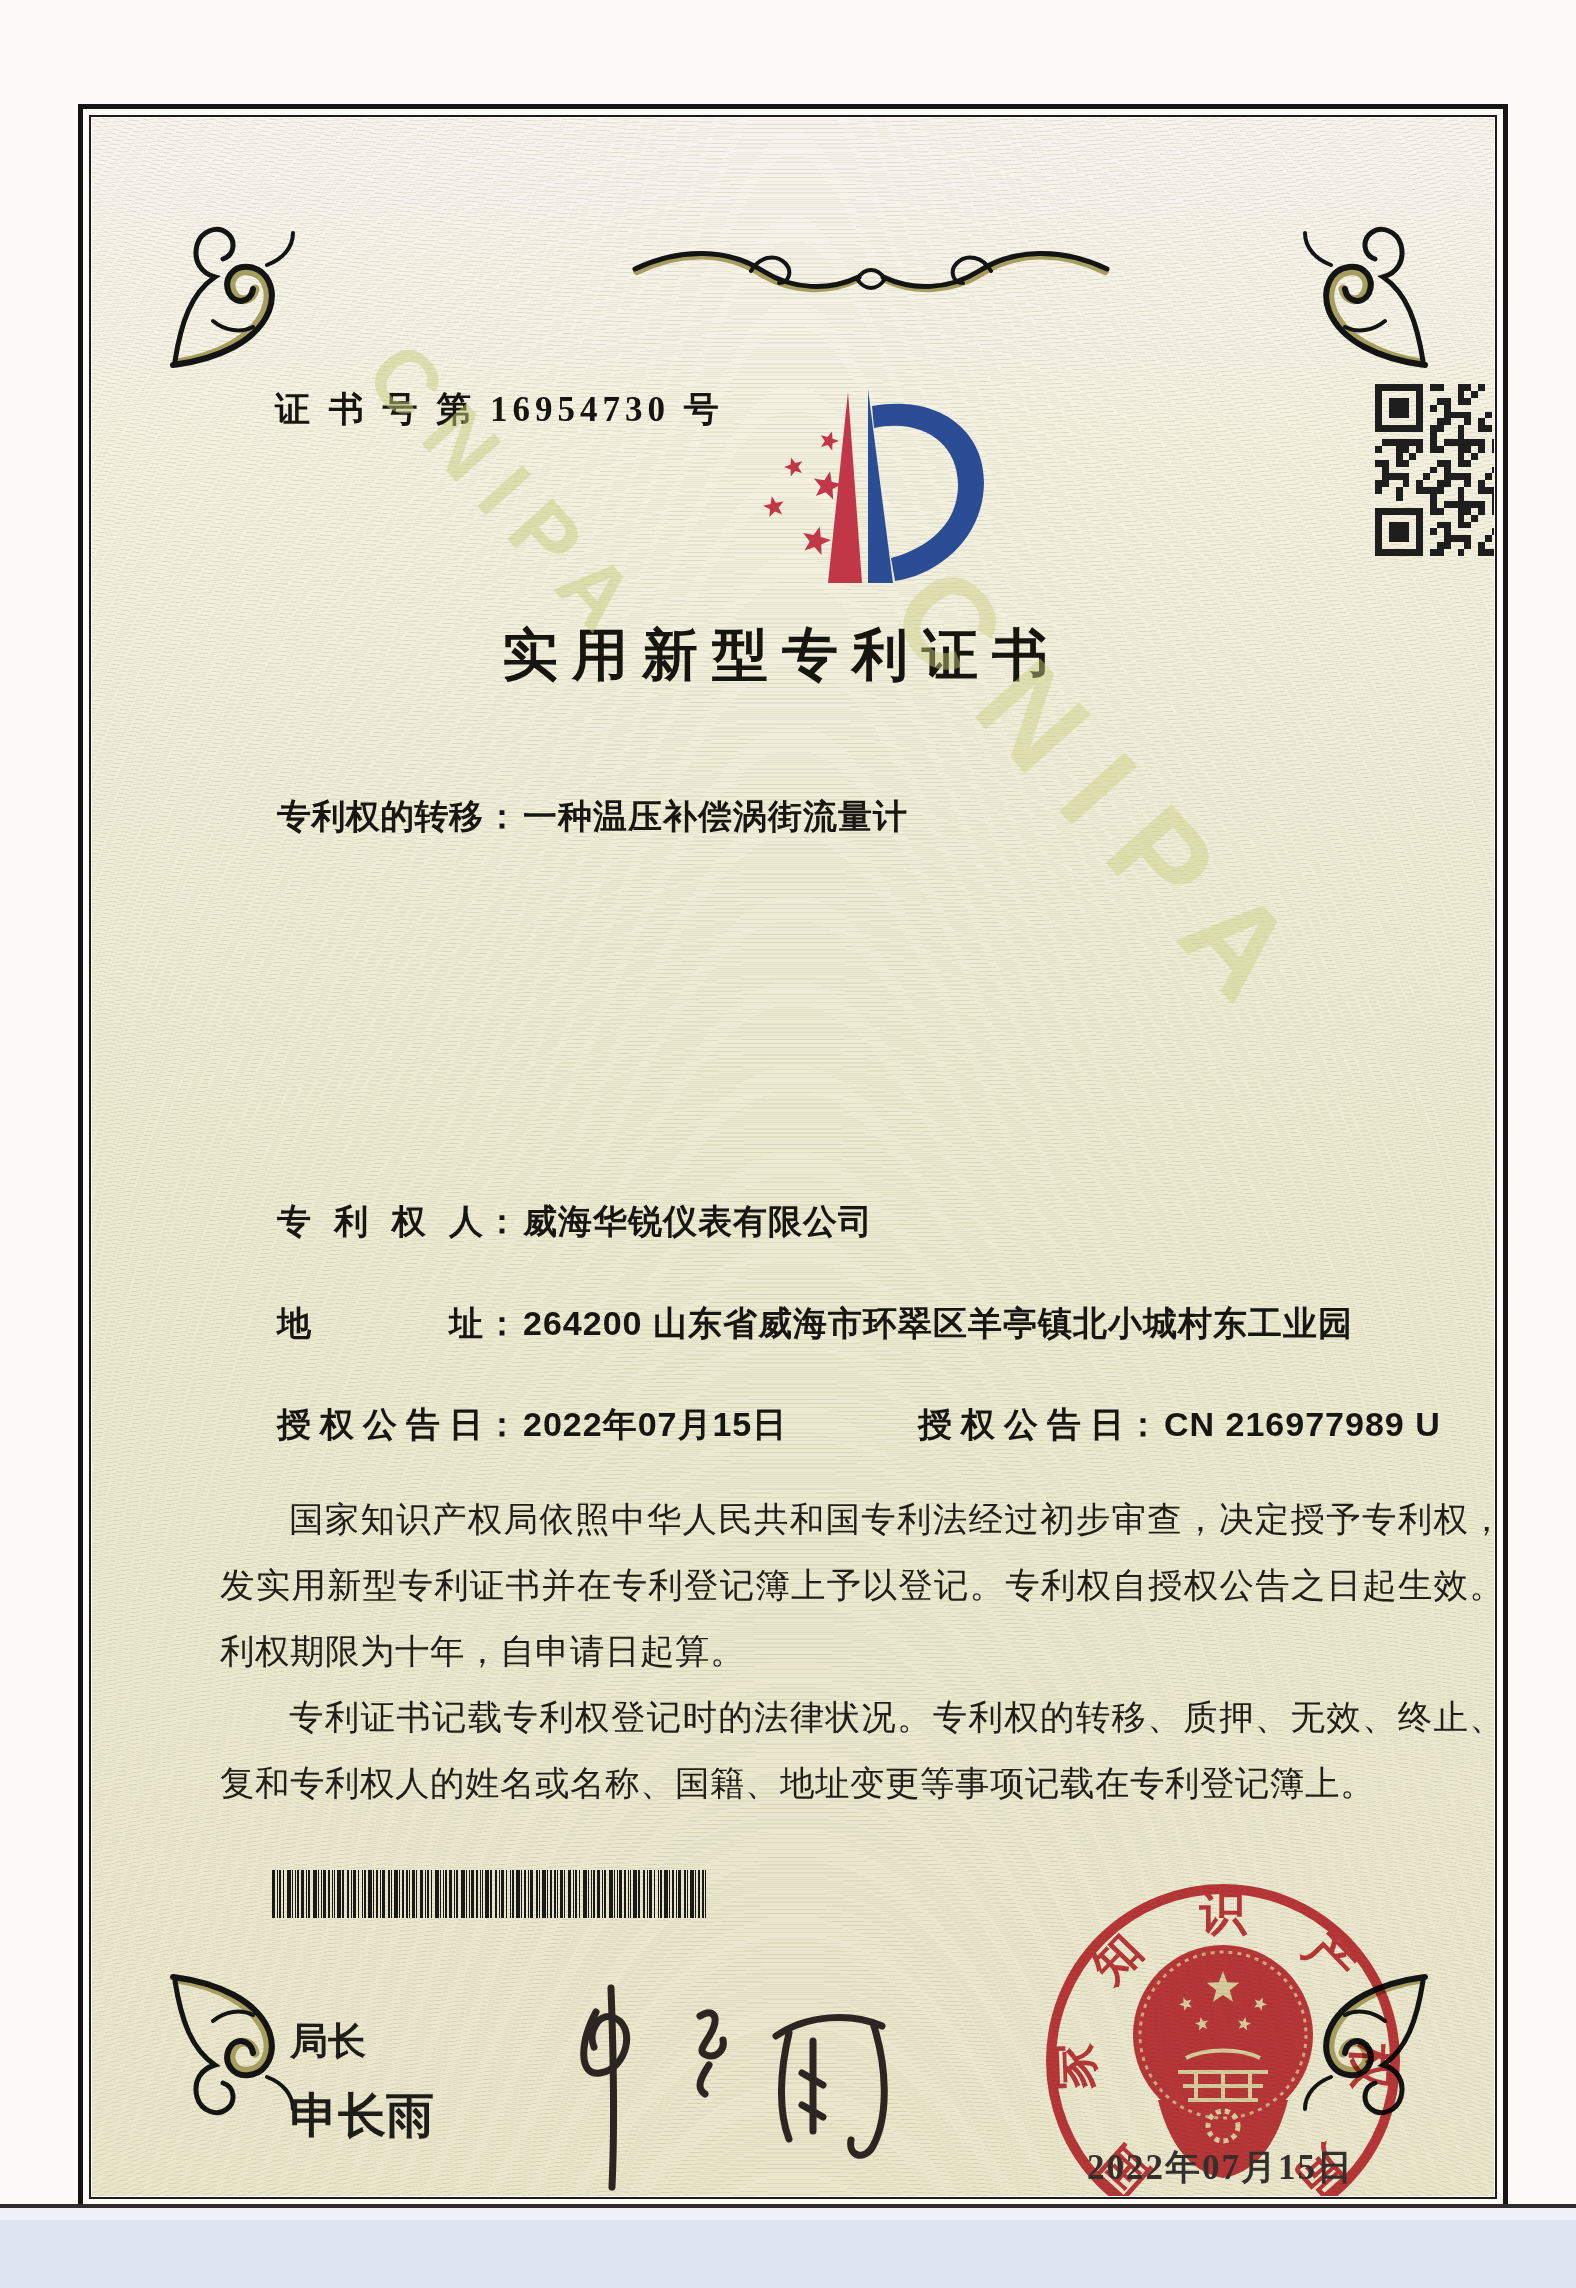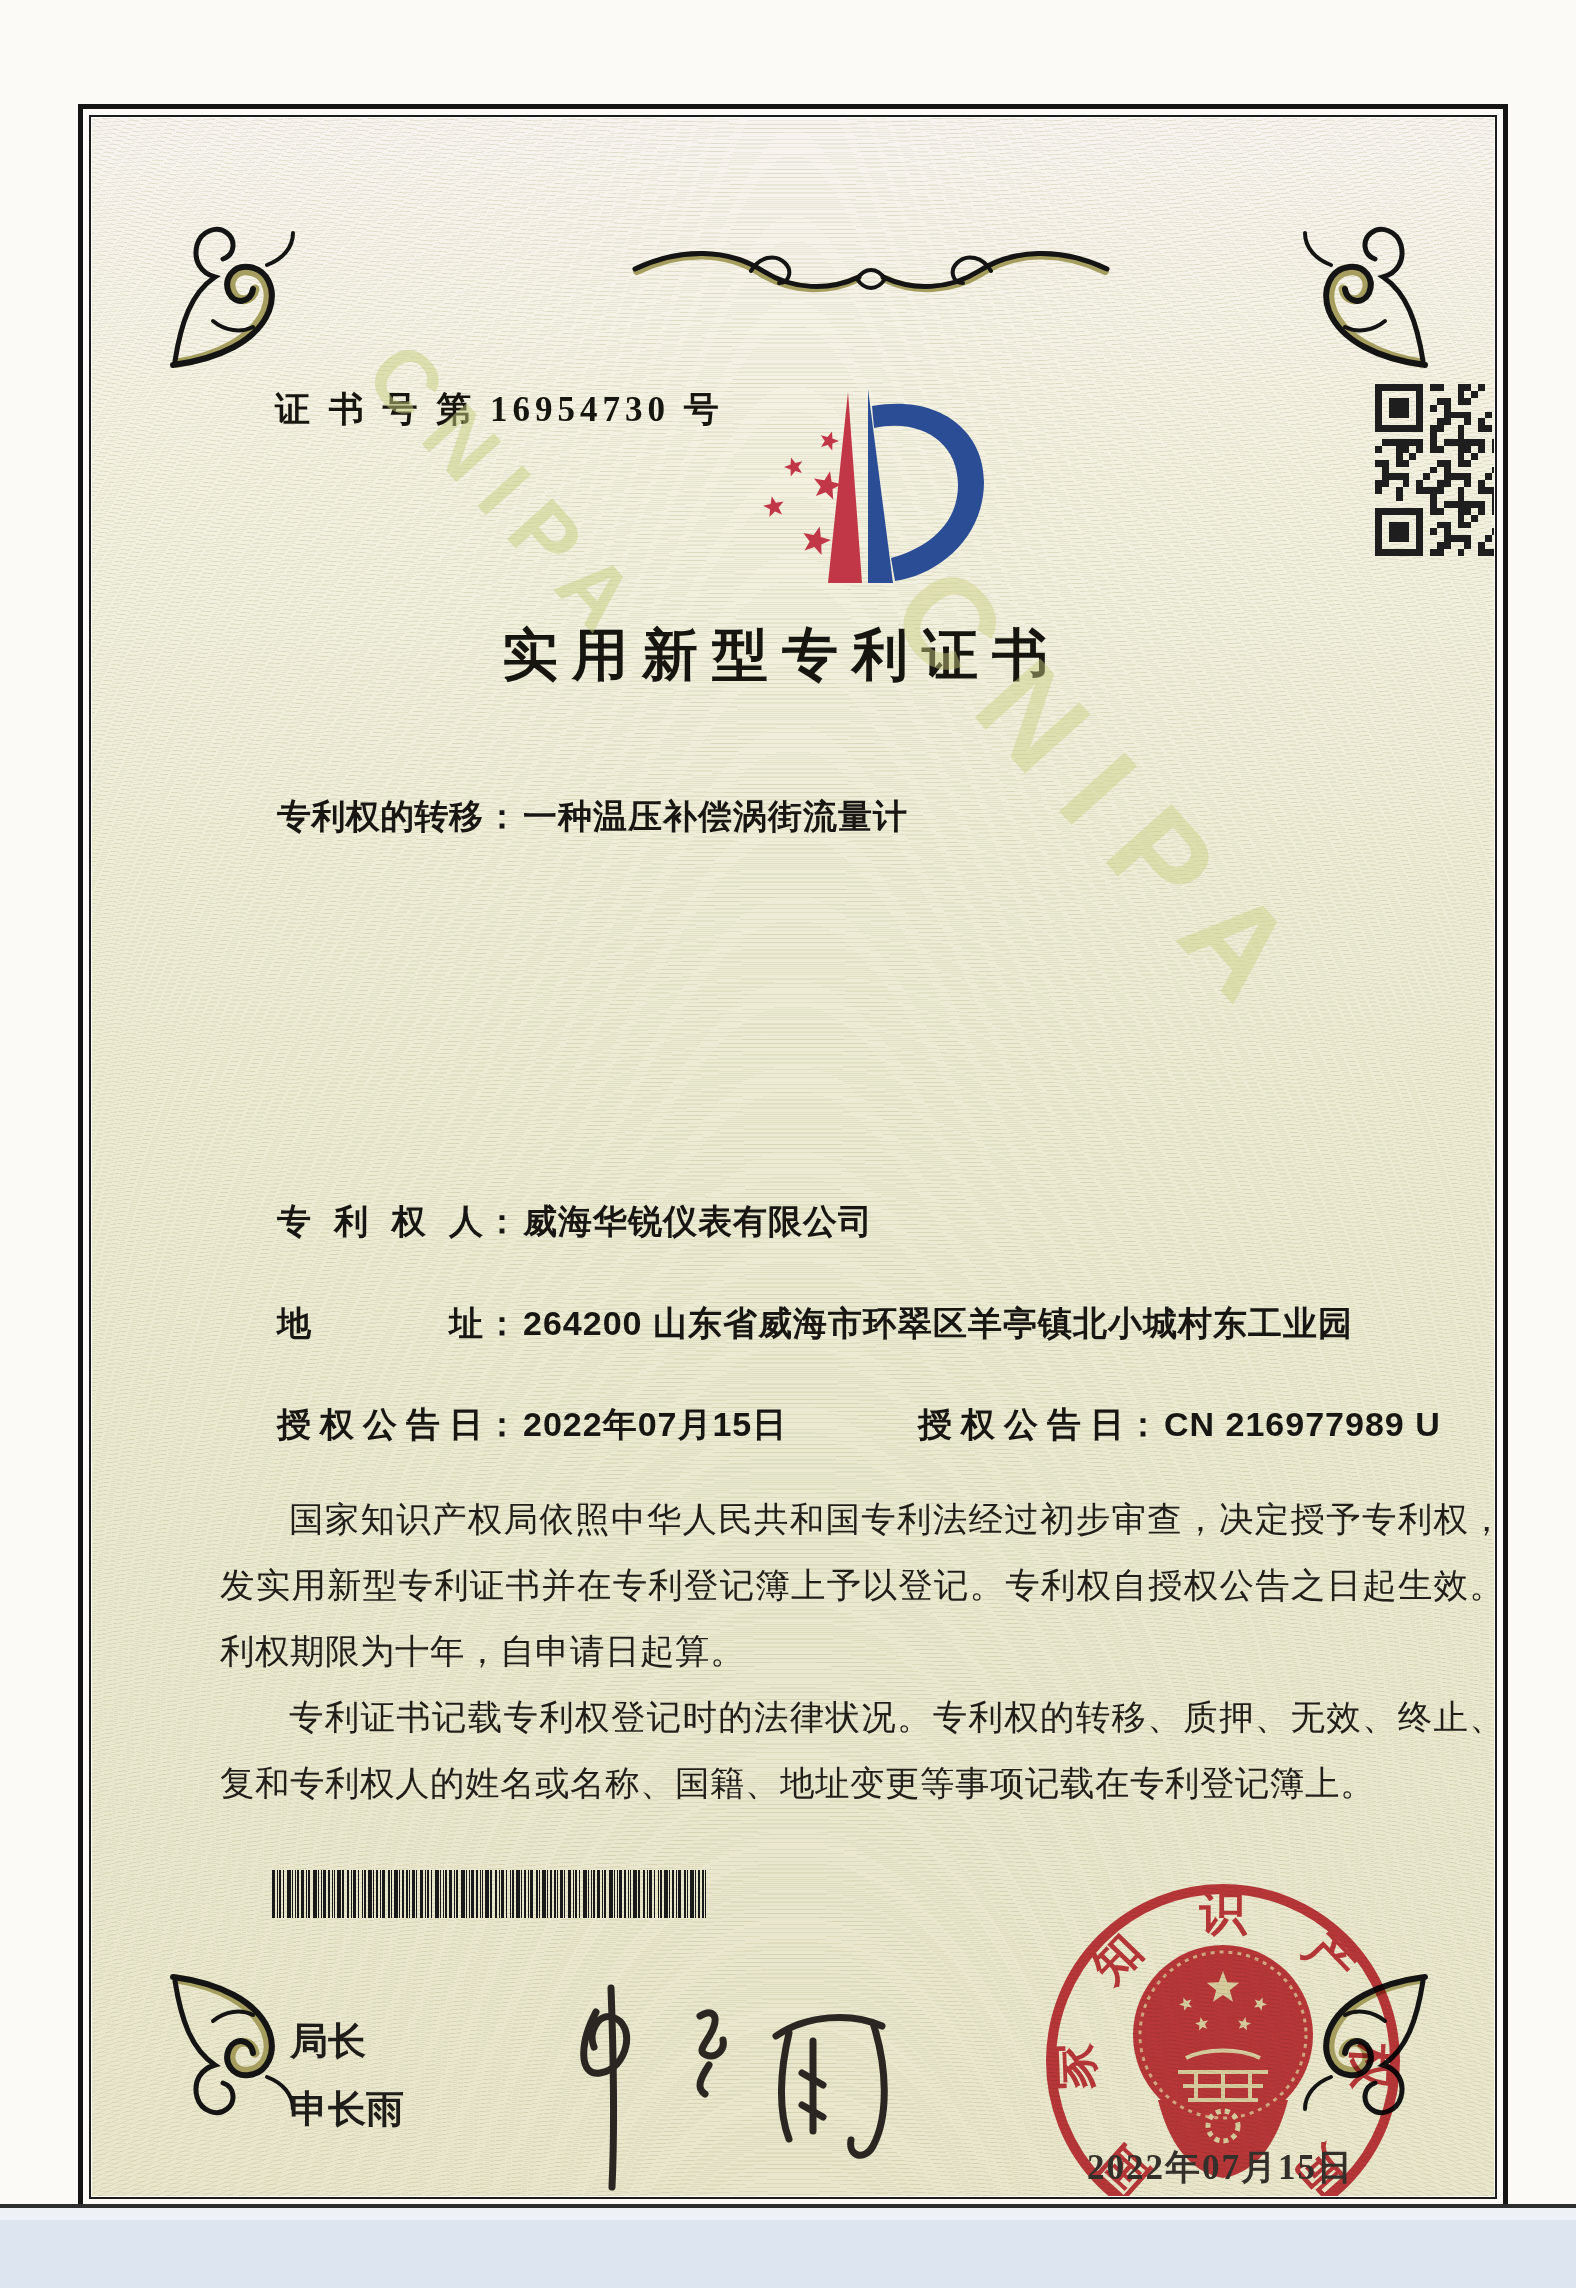--- a/index.html
+++ b/index.html
@@ -57,21 +57,21 @@
   .body-text{position:absolute;left:128px;top:1368px;width:1320px;z-index:2;
     font-size:34.5px;line-height:66px;letter-spacing:.5px;color:#211e1a;text-align:justify;}
   .body-text p{margin:0;text-indent:69px;}
   
   .barcode{position:absolute;left:180px;top:1752px;width:440px;height:48px;display:flex;align-items:stretch;z-index:2;}
   .barcode span{display:block;height:100%;background:#191919;}
   
   .sig-title{position:absolute;left:198px;top:1898px;font-family:"Liberation Sans","DejaVu Sans",sans-serif;
     font-weight:700;font-size:38px;color:#1f1d19;z-index:2;}
   .sig-name{position:absolute;left:198px;top:1966px;font-family:"Liberation Sans","DejaVu Sans",sans-serif;
-    font-weight:700;font-size:38px;color:#1f1d19;z-index:2;}
+    font-weight:700;font-size:48px;color:#1f1d19;z-index:2;}
   .sig-script{position:absolute;left:458px;top:1862px;width:352px;height:228px;z-index:2;}
   
   .seal{position:absolute;left:944px;top:1756px;width:374px;height:374px;z-index:3;
     mix-blend-mode:multiply;opacity:.94;}
   .seal-ring{position:absolute;left:0;top:0;width:354px;height:354px;margin:10px;
     border:10px solid var(--seal-red);border-radius:50%;box-sizing:border-box;}
   .seal-char{position:absolute;left:50%;top:50%;font-size:47px;font-weight:700;color:var(--seal-red);
     font-family:"Liberation Serif","DejaVu Serif",serif;}
   .emblem{position:absolute;left:92px;top:66px;width:190px;height:240px;}
   .seal-date{position:absolute;left:995px;top:2026px;width:300px;z-index:4;

